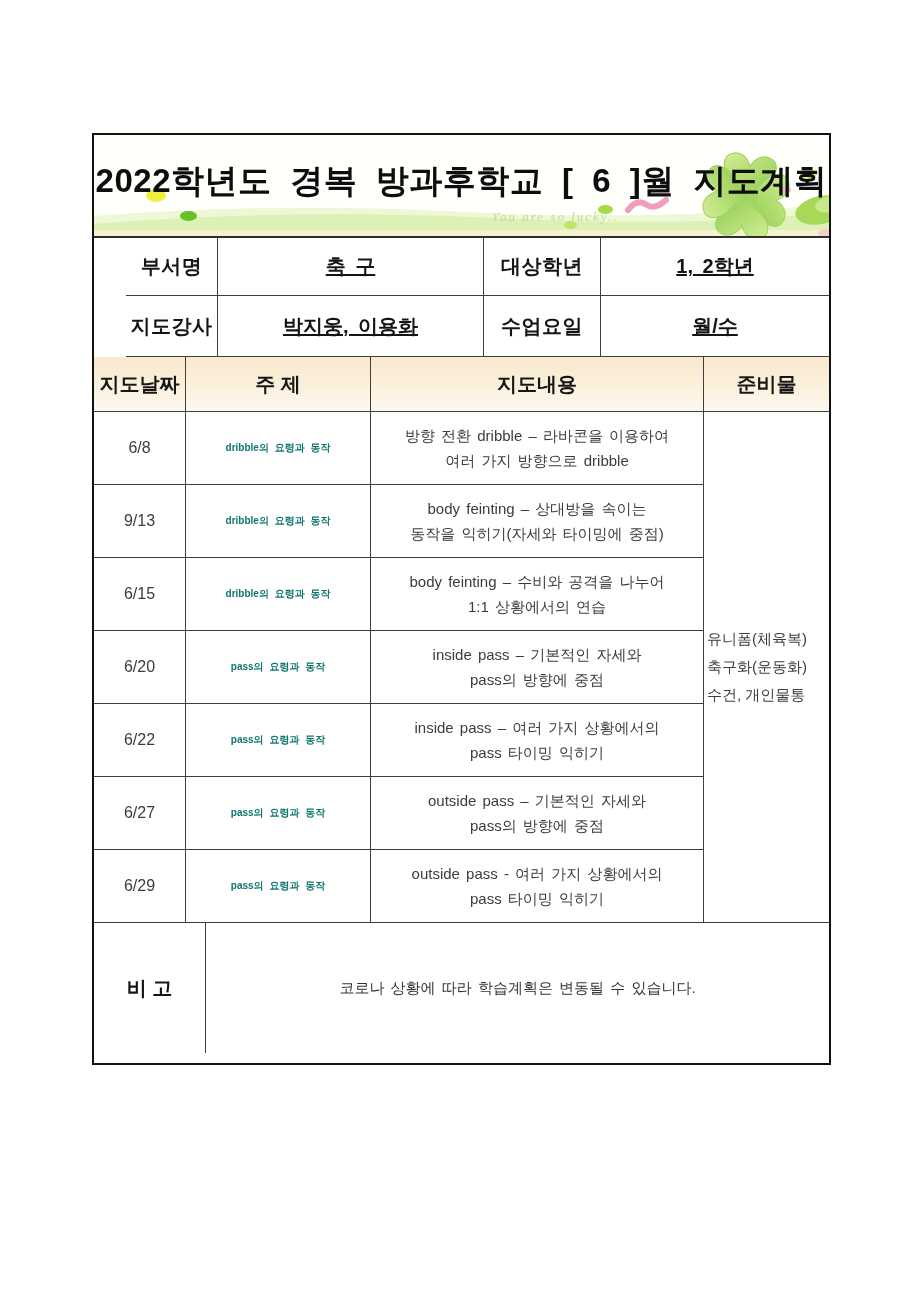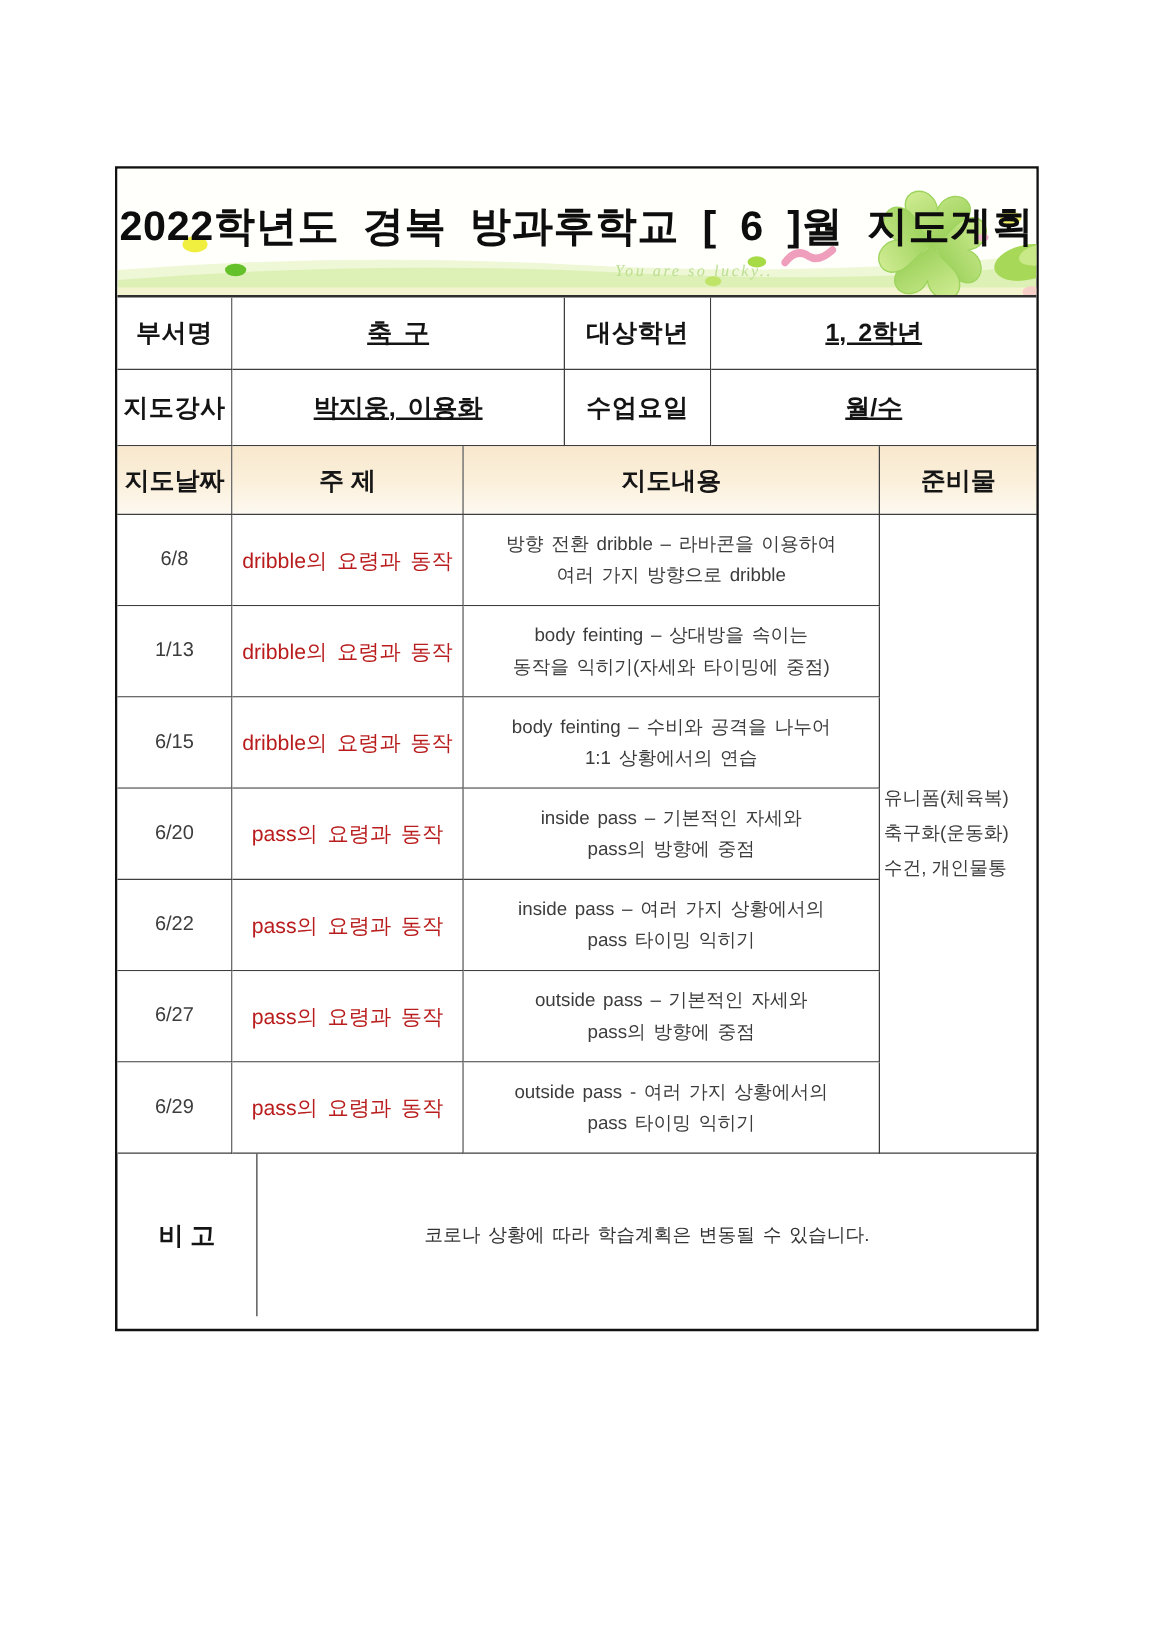--- a/index.html
+++ b/index.html
@@ -38,20 +38,21 @@
   .dot-g3 { left:470px; top:86px; width:13px; height:8px;  background:#bfe468; }
   .dot-y2 { left:706px; top:34px; width:17px; height:11px; background:#f3ef67; }
   .dot-p1 { left:688px; top:52px; width:9px;  height:6px;  background:#f2b6cc; }
   .dot-p2 { left:724px; top:94px; width:14px; height:9px;  background:#f6cfc8; }
 
   
   .info-grid {
     display:grid;
     grid-template-columns:92px 266px 117px 1fr;
     grid-template-rows:58px 61px;
+    padding-left:32px;
   }
   .cell {
     display:flex; align-items:center; justify-content:center; text-align:center;
     border-right:1.5px solid #3e3e3e; border-bottom:1.5px solid #3e3e3e;
     background:#fff;
   }
   .cell.last-col { border-right:none; }
   .lbl  { font-size:20px; font-weight:bold; color:#141414; letter-spacing:.5px; }
   .val  { font-size:20px; font-weight:bold; color:#141414; word-spacing:4px;text-decoration:underline; }
 
@@ -59,21 +60,21 @@
   .sched-grid {
     display:grid;
     grid-template-columns:92px 185px 333px 1fr;
     grid-template-rows:55px repeat(7,73px);
   }
   .hdr {
     background:linear-gradient(180deg,#f8e8cd 0%,#fbf0dc 55%,#fdf9f0 100%);
     font-size:20px; font-weight:bold; color:#161616;
   }
   .date-cell { font-size:16px; color:#3c3c3c; }
-  .topic-cell { font-size:17px; color:#b91c1c; word-spacing:3px; white-space:nowrap; }
+  .topic-cell { font-size:10px; color:#0f766e; word-spacing:3px; white-space:nowrap;font-weight:bold; }
   .content-cell { flex-direction:column; font-size:15px; color:#3c3c3c; word-spacing:2px; line-height:1.7; }
   .content-cell span { white-space:nowrap; }
   .materials-cell {
     grid-column:4; grid-row:2 / span 7;
     display:flex; flex-direction:column; align-items:flex-start; justify-content:center;
     border-bottom:1.5px solid #3e3e3e; background:#fff;
     font-size:15px; color:#3c3c3c; line-height:1.85; padding-left:3px;
   }
 
   
@@ -162,21 +163,21 @@
         <span>방향 전환 dribble – 라바콘을 이용하여</span>
         <span>여러 가지 방향으로 dribble</span>
       </div>
 
       <div class="materials-cell last-col">
         <span>유니폼(체육복)</span>
         <span>축구화(운동화)</span>
         <span>수건, 개인물통</span>
       </div>
 
-      <div class="cell date-cell">1/13</div>
+      <div class="cell date-cell">9/13</div>
       <div class="cell topic-cell">dribble의 요령과 동작</div>
       <div class="cell content-cell">
         <span>body feinting – 상대방을 속이는</span>
         <span>동작을 익히기(자세와 타이밍에 중점)</span>
       </div>
 
       <div class="cell date-cell">6/15</div>
       <div class="cell topic-cell">dribble의 요령과 동작</div>
       <div class="cell content-cell">
         <span>body feinting – 수비와 공격을 나누어</span>

